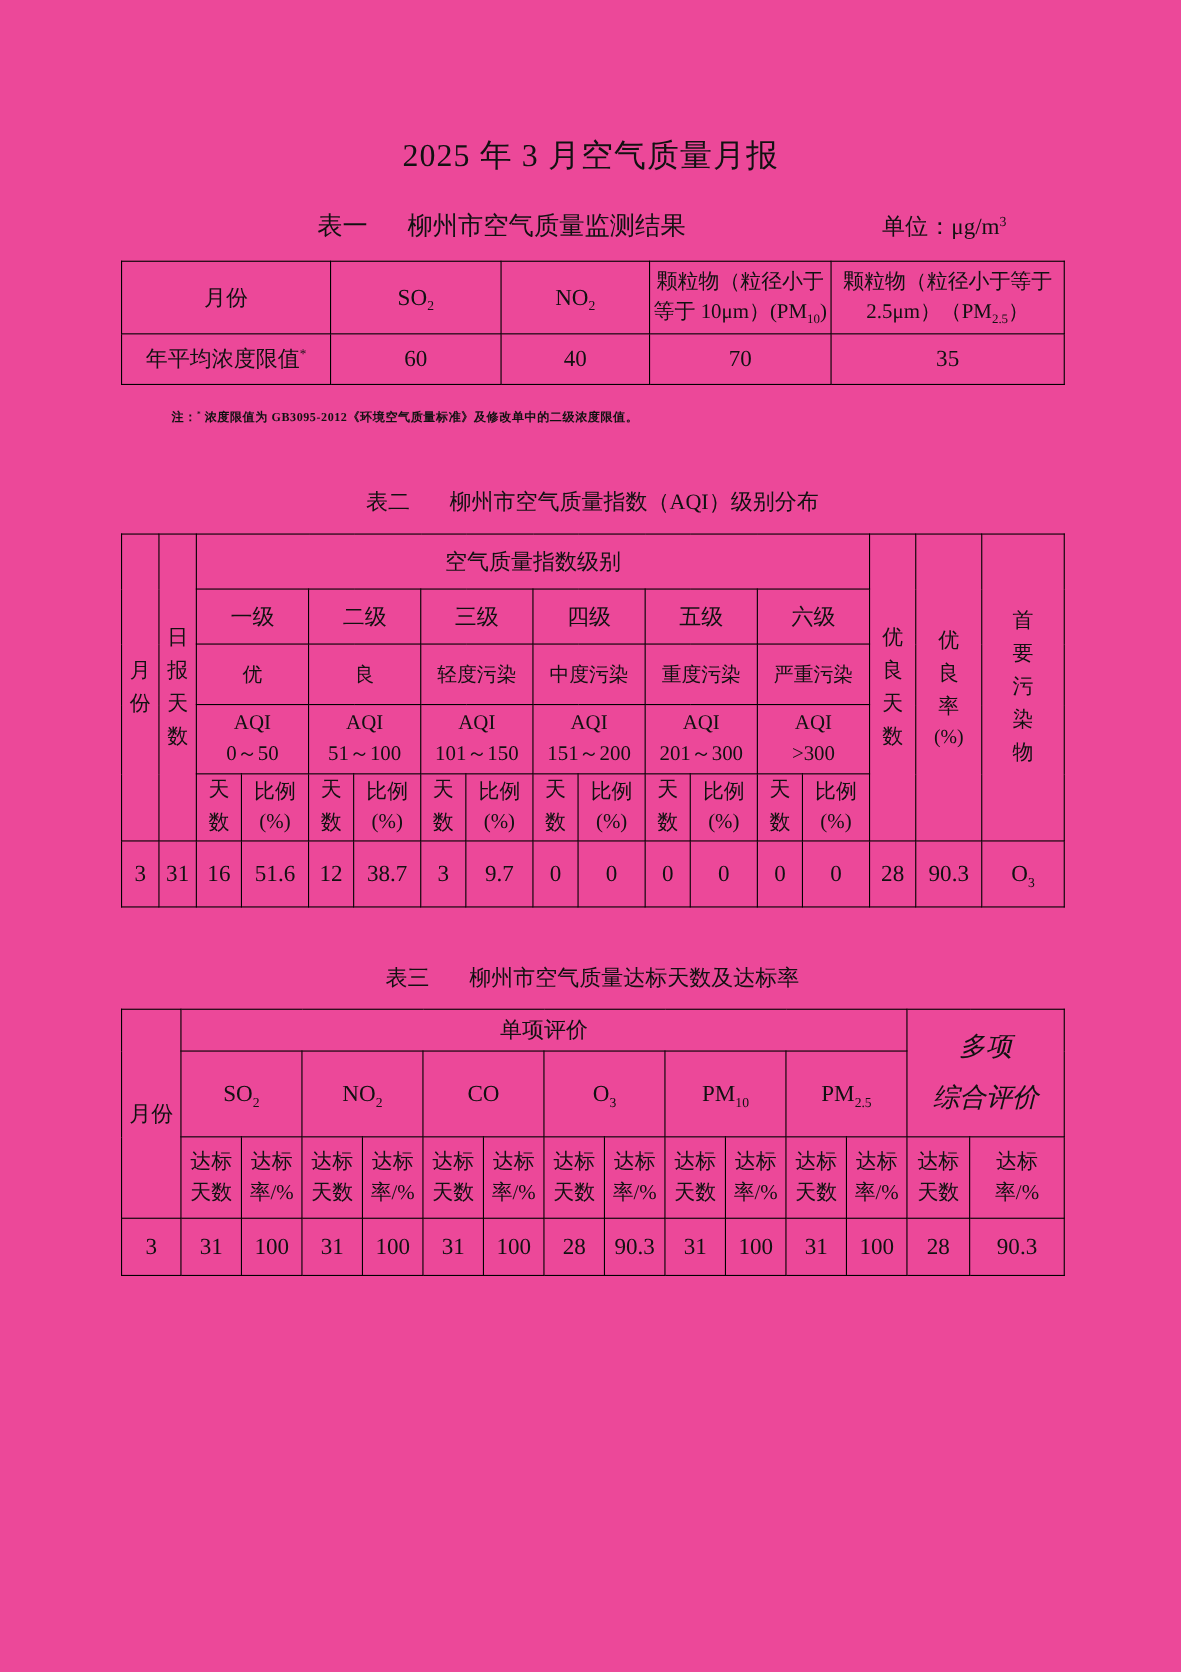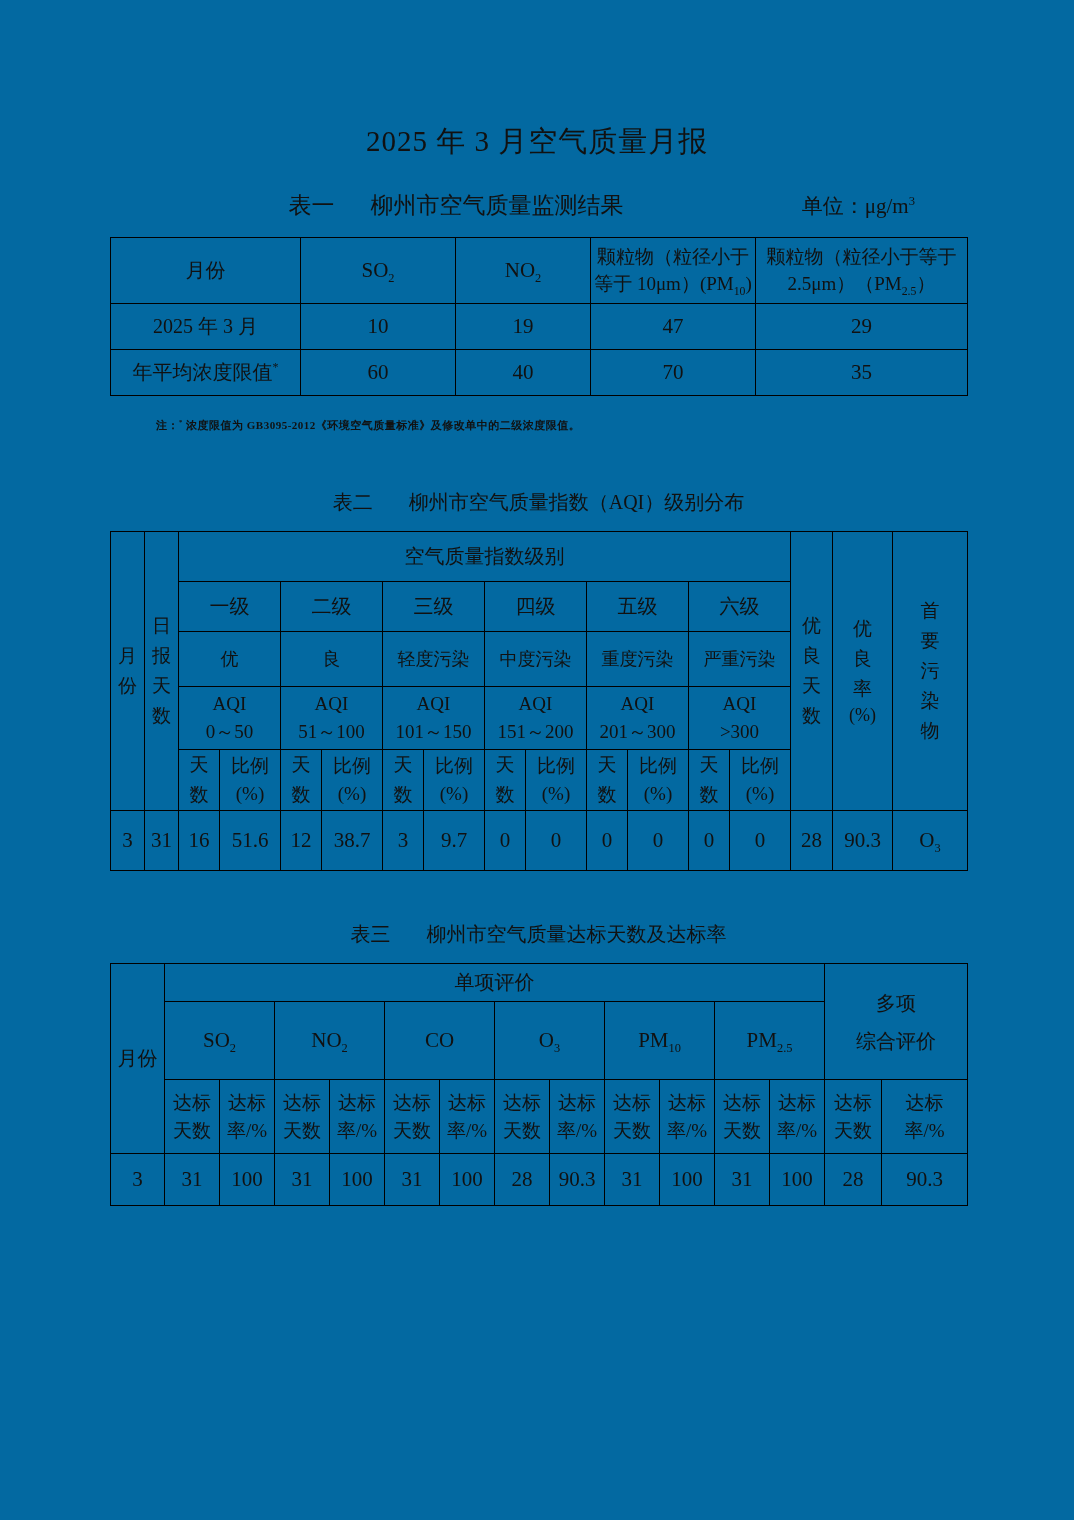--- a/index.html
+++ b/index.html
@@ -1,21 +1,21 @@
 <!DOCTYPE html>
 <html><head>
 <meta charset="utf-8">
 <style>
   * { box-sizing: border-box; }
   html,body { margin:0; padding:0; }
   body {
     width:1074px; height:1520px; background:#ffffff; color:#111;
     font-family:"Liberation Serif","DejaVu Serif",serif;
   }
-  .page { position:relative; width:1074px; height:1520px; overflow:hidden; background:#0369a1; }
+  .page { position:relative; width:1074px; height:1520px; overflow:hidden; background:#ec4899; }
 
   .doc-title { margin-top:122px; text-align:center; font-size:29px; letter-spacing:1px; }
 
   .intro {
     width:846px; margin:16px 0 0 114px;
     font-size:28px; line-height:48px; text-align:justify; text-indent:2em;
     letter-spacing:0.5px;
   }
 
   .cap-row { width:857px; margin-left:110px; display:flex; align-items:baseline;justify-content:space-between; }
@@ -73,27 +73,20 @@
       </colgroup>
     <tbody>
       <tr style="height:66px">
         <td>月份</td>
         <td><span class="num">SO</span><sub>2</sub></td>
         <td><span class="num">NO</span><sub>2</sub></td>
         <td class="wrapcell"><span>颗粒物（粒径小于等于 10μm）(PM</span><sub>10</sub><span>)</span></td>
         <td class="wrapcell"><span>颗粒物（粒径小于等于 2.5μm）（PM</span><sub>2.5</sub><span>）</span></td>
       </tr>
       <tr style="height:46px">
-        <td><span>2025 年 3 月</span><sup></sup></td>
-        <td class="num">10</td>
-        <td class="num">19</td>
-        <td class="num">47</td>
-        <td class="num">29</td>
-      </tr>
-      <tr style="height:46px">
         <td><span>年平均浓度限值</span><sup>*</sup></td>
         <td class="num">60</td>
         <td class="num">40</td>
         <td class="num">70</td>
         <td class="num">35</td>
       </tr>
     </tbody>
   </table>
 
   <div class="note"><span>注：</span><sup>*</sup><span> 浓度限值为 GB3095-2012《环境空气质量标准》及修改单中的二级浓度限值。</span></div>
@@ -222,21 +215,21 @@
         <col style="width:55px">
       <col style="width:55px">
         <col style="width:55px">
       <col style="width:57px">
         <col style="width:86px">
     </colgroup>
     <tbody>
       <tr style="height:38px">
         <td rowspan="3">月份</td>
         <td colspan="12">单项评价</td>
-        <td colspan="2" rowspan="2" class="ml" style="font-size:20px; line-height:1.9;">多项
+        <td colspan="2" rowspan="2" class="ml" style="font-size:24px; line-height:1.9;font-style:italic;">多项
 综合评价</td>
       </tr>
       <tr style="height:78px">
         <td colspan="2"><span class="num">SO</span><sub>2</sub></td>
         <td colspan="2"><span class="num">NO</span><sub>2</sub></td>
         <td colspan="2"><span class="num">CO</span><sub></sub></td>
         <td colspan="2"><span class="num">O</span><sub>3</sub></td>
         <td colspan="2"><span class="num">PM</span><sub>10</sub></td>
         <td colspan="2"><span class="num">PM</span><sub>2.5</sub></td>
       </tr>

